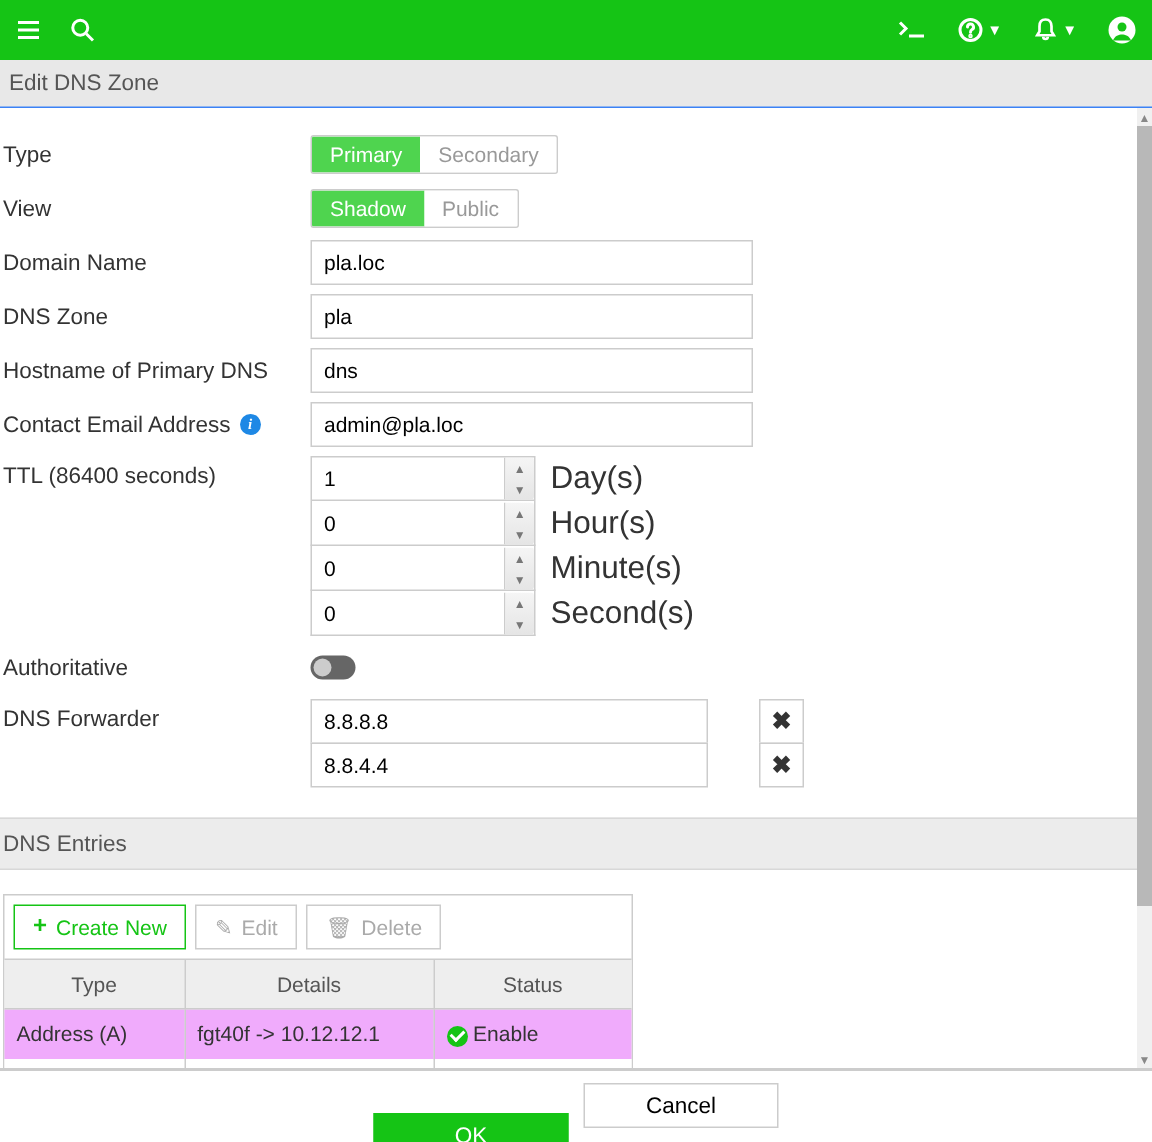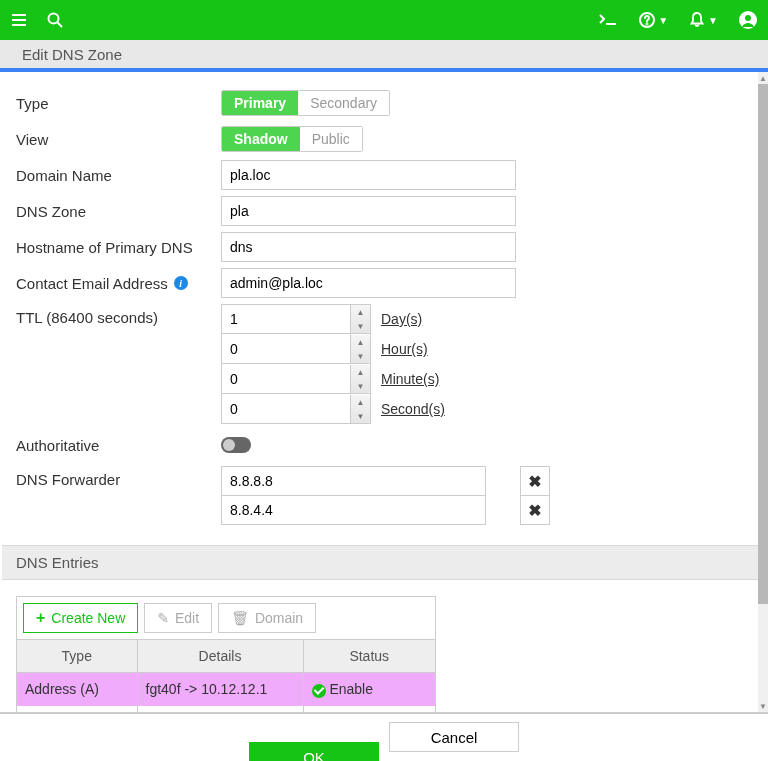--- a/index.html
+++ b/index.html
@@ -1,35 +1,35 @@
 <!DOCTYPE html>
 <html><head>
 <meta charset="utf-8">
 <style>
 * { box-sizing: border-box; margin: 0; padding: 0; }
 body { font-family: -apple-system, BlinkMacSystemFont, "Segoe UI", Arial, sans-serif; font-size: 14px; color: #333; background: #fff; width: 768px; }
 .topbar { height: 40px; background: #15c415; display: flex; align-items: center; padding: 0 10px; color: #fff; }
 .topbar-left { display: flex; gap: 18px; align-items: center; }
 .topbar-right { margin-left: auto; display: flex; gap: 20px; align-items: center; }
 .icon { display: inline-flex; align-items: center; justify-content: center; }
-.subhead { background: #e8e8e8; height: 32px; display: flex; align-items: center; padding: 0 22px; font-size: 15px; color: #555; border-bottom: 4px solid #3b82f6; }
+.subhead { background: #e8e8e8; height: 32px; display: flex; align-items: center; padding: 0 6px; font-size: 15px; color: #555; border-bottom: 1px solid #3b82f6; }
 .content-wrap { position: relative; height: 640px; overflow-y: auto; }
-.content { padding: 16px 16px 20px; }
+.content { padding: 16px 2px 20px; }
 .row { display: flex; align-items: center; margin-bottom: 6px; min-height: 30px; }
 .lbl { width: 205px; font-size: 15px; color: #333; display: flex; align-items: center; gap: 6px; }
 .fld { flex: 1; display: flex; align-items: center; gap: 6px; }
 .seg { display: inline-flex; border: 1px solid #ccc; border-radius: 2px; overflow: hidden; }
 .seg span { padding: 4px 12px; font-size: 14px; color: #999; background: #fff; cursor: pointer; }
-.seg span.active { background: #4fd44f; color: #fff; font-weight: bold; }
+.seg span.active { background: #4fd44f; color: #fff; }
 .txt-in { width: 295px; height: 30px; border: 1px solid #ccc; padding: 0 8px; font-size: 14px; background: #fff; }
 .num-in { width: 150px; height: 30px; border: 1px solid #ccc; padding: 0 8px; font-size: 14px; position: relative; background: #fff; }
 .spin-ctr { position: relative; display: inline-block; }
 .spin-btns { position: absolute; right: 1px; top: 1px; bottom: 1px; width: 20px; display: flex; flex-direction: column; background: linear-gradient(#f5f5f5,#e5e5e5); border-left: 1px solid #ccc; border-radius: 0 2px 2px 0; }
 .spin-btns span { flex:1; display:flex; align-items:center; justify-content:center; font-size:8px; color:#777; cursor:pointer; }
-.unit { margin-left: 10px; font-size: 14px; color: #333; text-decoration: underline; }
+.unit { margin-left: 10px; font-size: 21px; color: #333; }
 .ttl-group { display:flex; flex-direction:column; gap:0px; }
 .ttl-row { display:flex; align-items:center; margin-bottom:0; }
 .ttl-row .spin-ctr { margin-bottom: 0; }
 .ttl-row + .ttl-row .num-in { border-top: none; }
 .switch { width: 30px; height: 16px; background: #666; border-radius: 10px; position: relative; cursor: pointer; }
 .switch::after { content: ""; position: absolute; width: 12px; height: 12px; background: #ccc; border-radius: 50%; top: 2px; left: 2px; }
 .fwd-row { display:flex; align-items:center; margin-bottom:0px;gap:28px; }
 .fwd-in { width: 265px; height: 30px; border: 1px solid #ccc; padding: 0 8px; font-size: 14px; }
 .fwd-x { width: 30px; height: 30px; border: 1px solid #ccc; margin-left: 6px; display:flex; align-items:center; justify-content:center; font-weight:bold; font-size:16px; cursor:pointer; background:#fff; }
 .section-head { background: #ececec; padding: 8px 14px; font-size: 15px; color: #555; margin: 20px -14px 16px; border-top:1px solid #d8d8d8; border-bottom:1px solid #d8d8d8; }
@@ -225,21 +225,21 @@
       <button class="btn green">
             <span style="font-weight:bold;font-size:16px;">+</span>
             <span>Create New</span>
           </button>
       <button class="btn dis">
             <span>✎</span>
             <span>Edit</span>
           </button>
       <button class="btn dis">
             <span>🗑</span>
-            <span>Domain</span>
+            <span>Delete</span>
           </button>
     </div>
     <table class="tbl">
       <thead>
             <tr>
         <th style="width:120px;">Type</th>
         <th>Details</th>
         <th style="width:132px;">Status</th>
       </tr>
           </thead>

